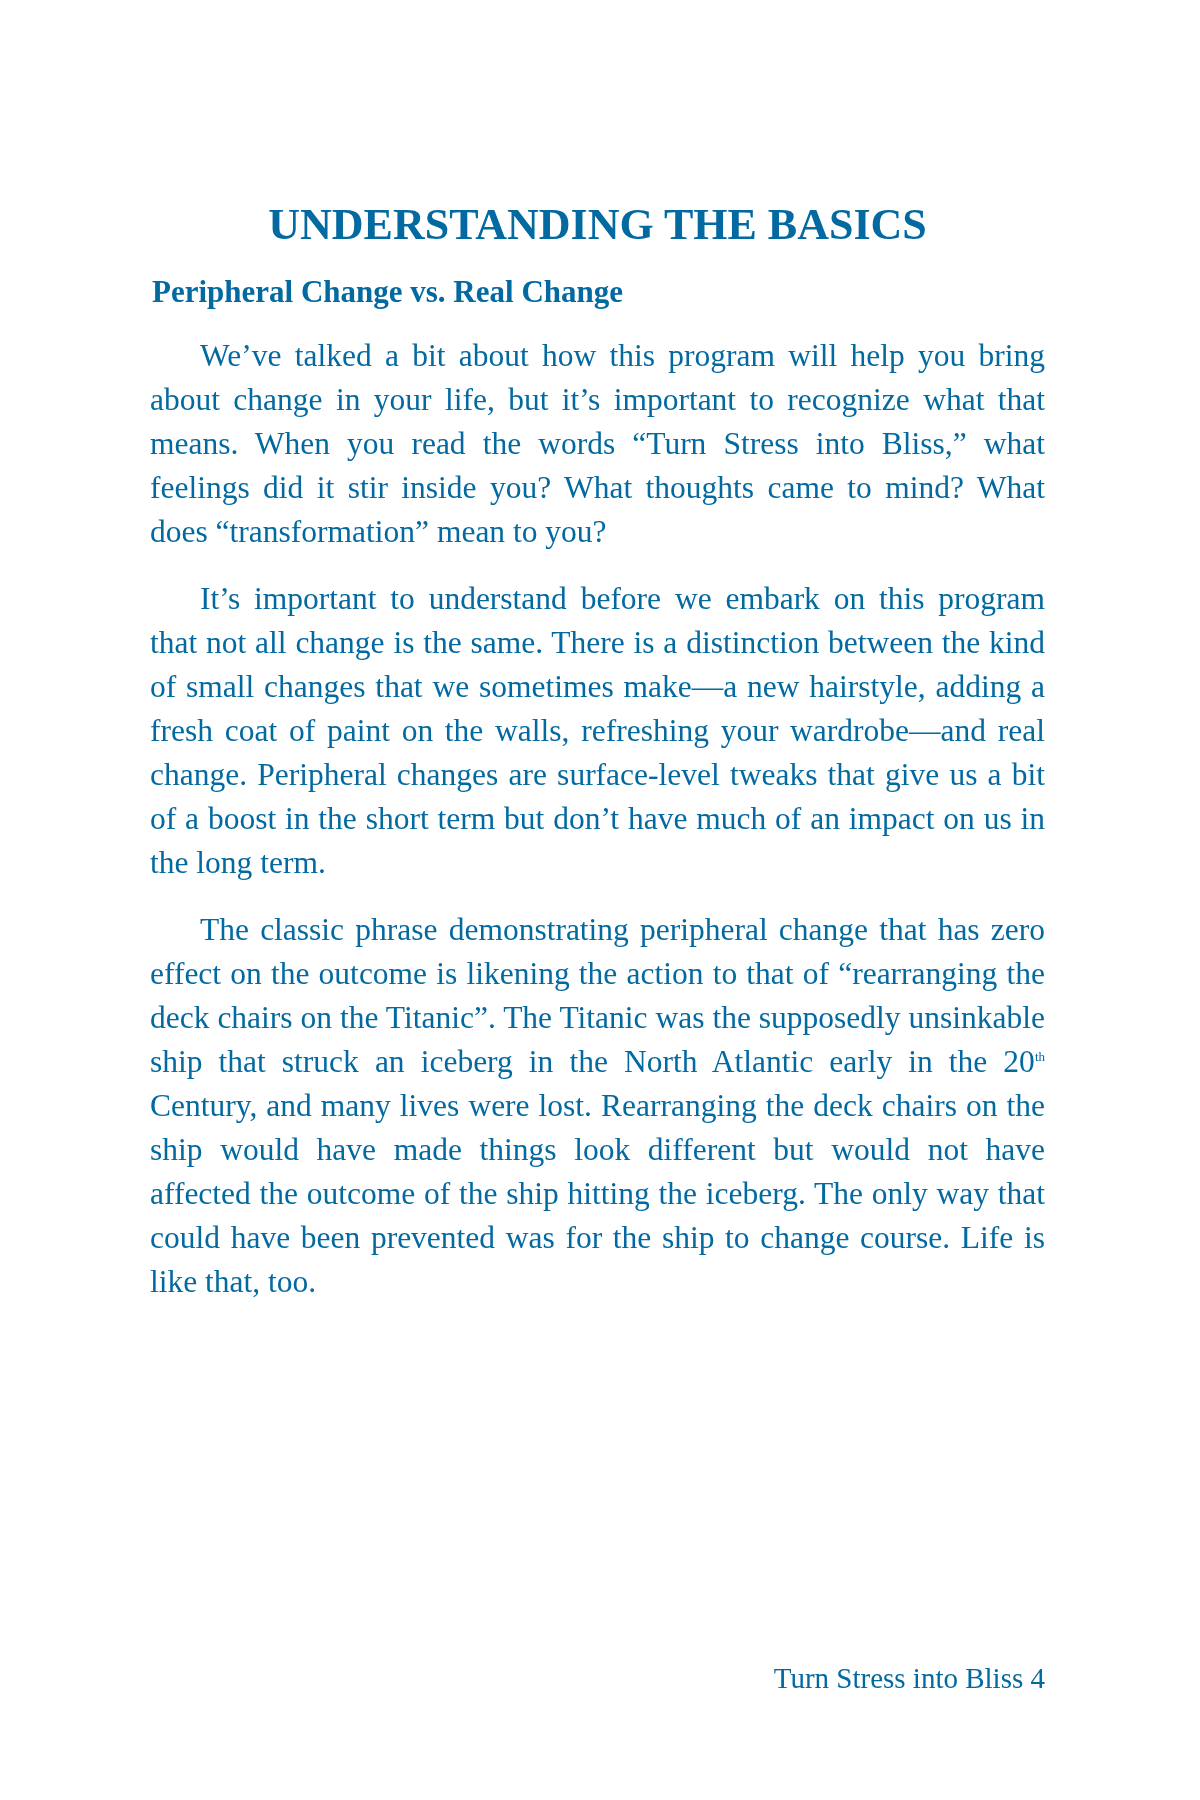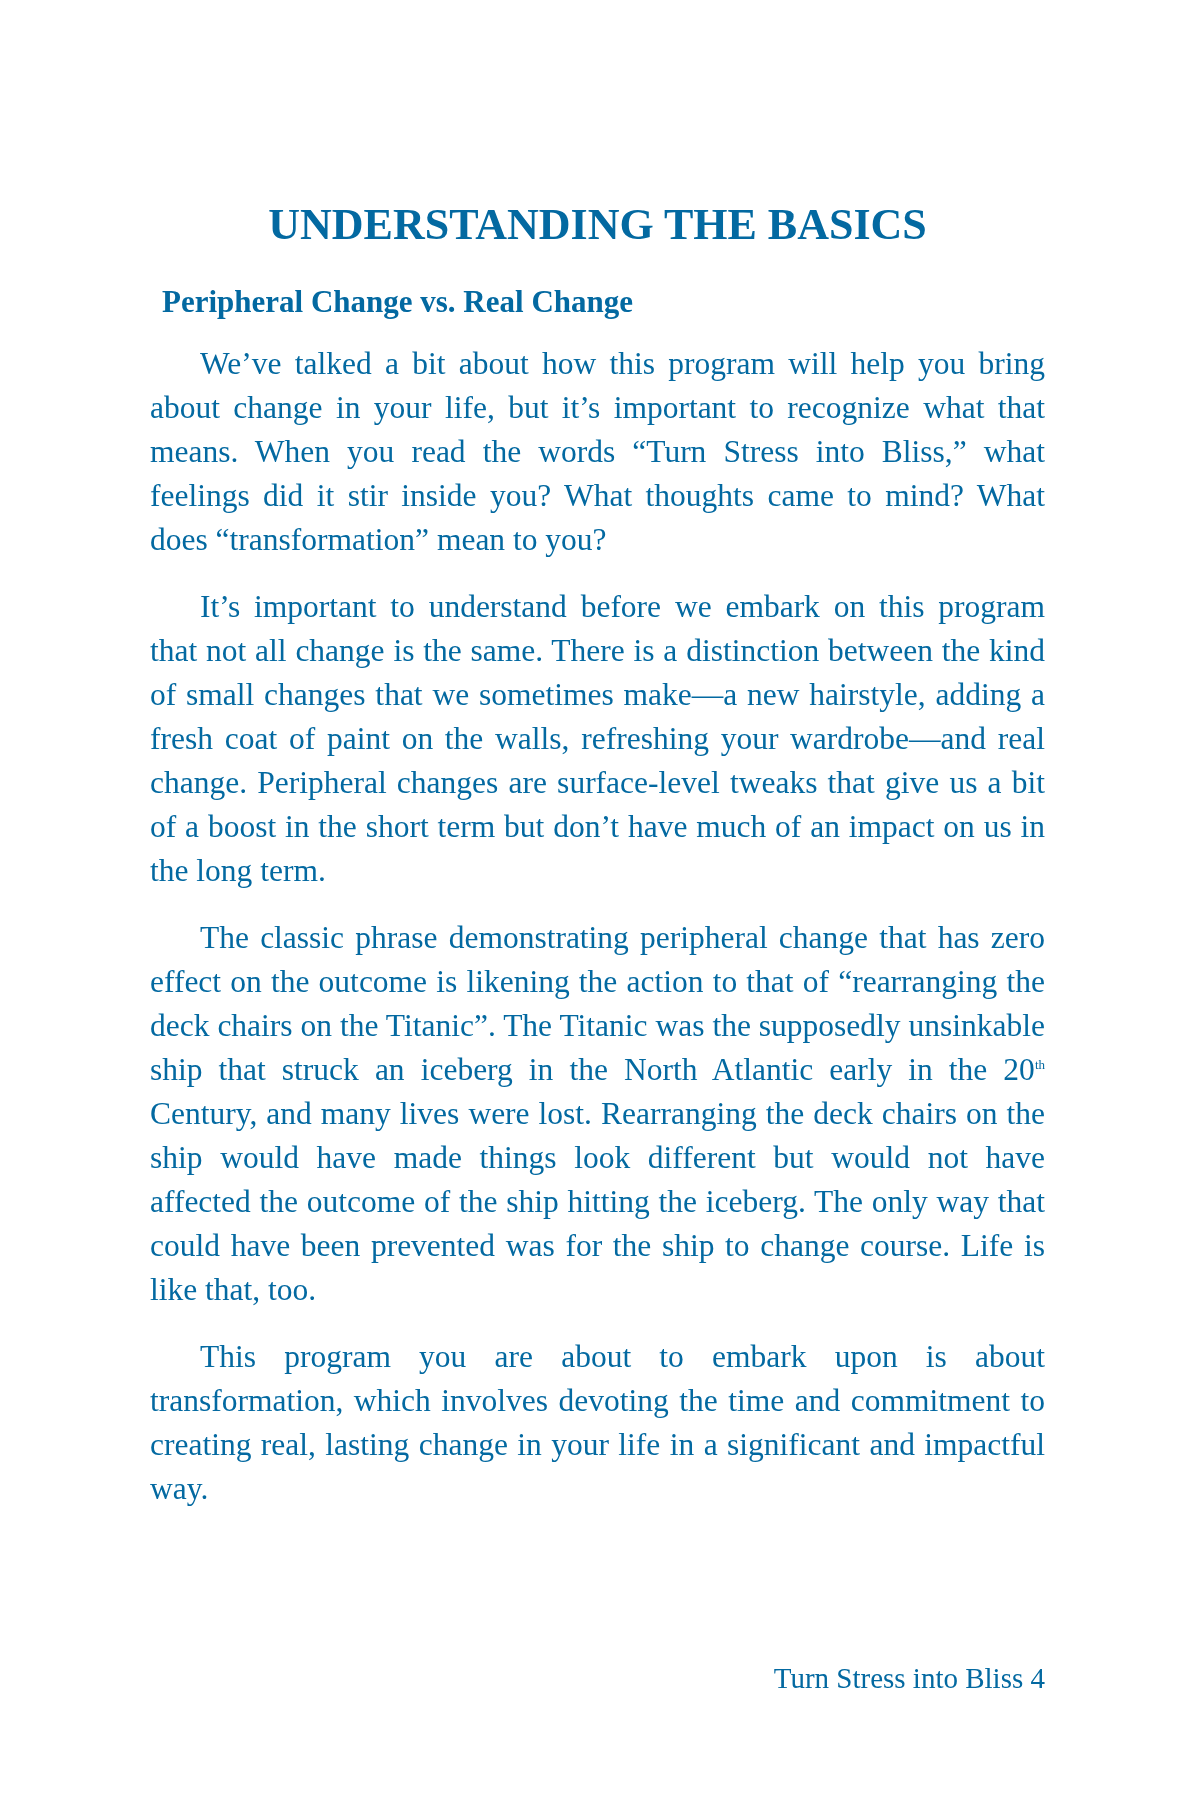--- a/index.html
+++ b/index.html
@@ -1,32 +1,31 @@
 <!DOCTYPE html>
 <html><head>
 <meta charset="utf-8">
 <style>
   html, body { margin: 0; padding: 0; background: #ffffff; }
   body { width: 1200px; height: 1800px; position: relative; overflow: hidden; }
   .page { position: absolute; left: 150px; top: 0; width: 895px; height: 1800px; color: #0369a1; font-family: "Liberation Serif", serif; }
   .title { position: absolute; top: 200px; left: 0; width: 100%; text-align: center; font-weight: bold; font-size: 44px; line-height: 50px; margin: 0; letter-spacing: 0px; }
-  .subtitle { position: absolute; top: 270px; left: 0; font-weight: bold; font-size: 31px; line-height: 40px; margin: 12px; }
+  .subtitle { position: absolute; top: 270px; left: 0; font-weight: bold; font-size: 31px; line-height: 40px; margin: 2px; }
   .body { position: absolute; top: 334px; left: 0; width: 895px; }
-  .body p { margin: 8px 0 23px 0; font-size: 31.5px; line-height: 44px; text-align: justify; text-indent: 50px; }
+  .body p { margin: 0 0 23px 0; font-size: 31.5px; line-height: 44px; text-align: justify; text-indent: 50px; }
   .body p sup { font-size: 13px; line-height: 0; vertical-align: super; }
   .footer { position: absolute; top: 1660px; right: 0; font-size: 29px; line-height: 36px; text-align: right; }
 </style>
 </head>
 <body>
 
 <div class="page">
   <h1 class="title">UNDERSTANDING THE BASICS</h1>
   <h2 class="subtitle">Peripheral Change vs. Real Change</h2>
 
   <div class="body">
     <p>We’ve talked a bit about how this program will help you bring about change in your life, but it’s important to recognize what that means. When you read the words “Turn Stress into Bliss,” what feelings did it stir inside you? What thoughts came to mind? What does “transformation” mean to you?</p>
     <p>It’s important to understand before we embark on this program that not all change is the same. There is a distinction between the kind of small changes that we sometimes make—a new hairstyle, adding a fresh coat of paint on the walls, refreshing your wardrobe—and real change. Peripheral changes are surface-level tweaks that give us a bit of a boost in the short term but don’t have much of an impact on us in the long term.</p>
     <p><span>The classic phrase demonstrating peripheral change that has zero effect on the outcome is likening the action to that of “rearranging the deck chairs on the Titanic”. The Titanic was the supposedly unsinkable ship that struck an iceberg in the North Atlantic early in the 20</span><sup>th</sup><span> Century, and many lives were lost. Rearranging the deck chairs on the ship would have made things look different but would not have affected the outcome of the ship hitting the iceberg. The only way that could have been prevented was for the ship to change course. Life is like that, too.</span></p>
-    <p>This program you are about to embark upon is about transformation, which involves devoting the time and commitment to creating real, lasting change in your life in a significant and impactful way.</p>
   </div>
 
   <div class="footer">Turn Stress into Bliss 4</div>
 </div>
 
 </body></html>

